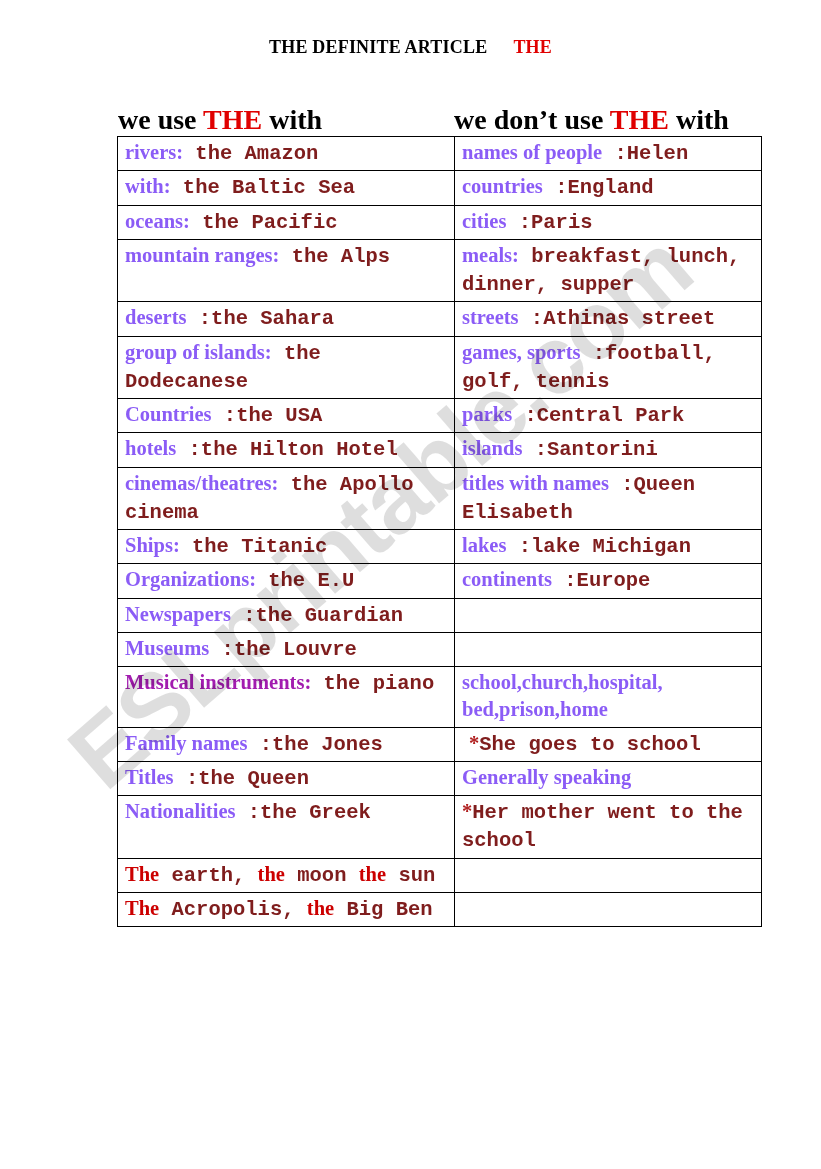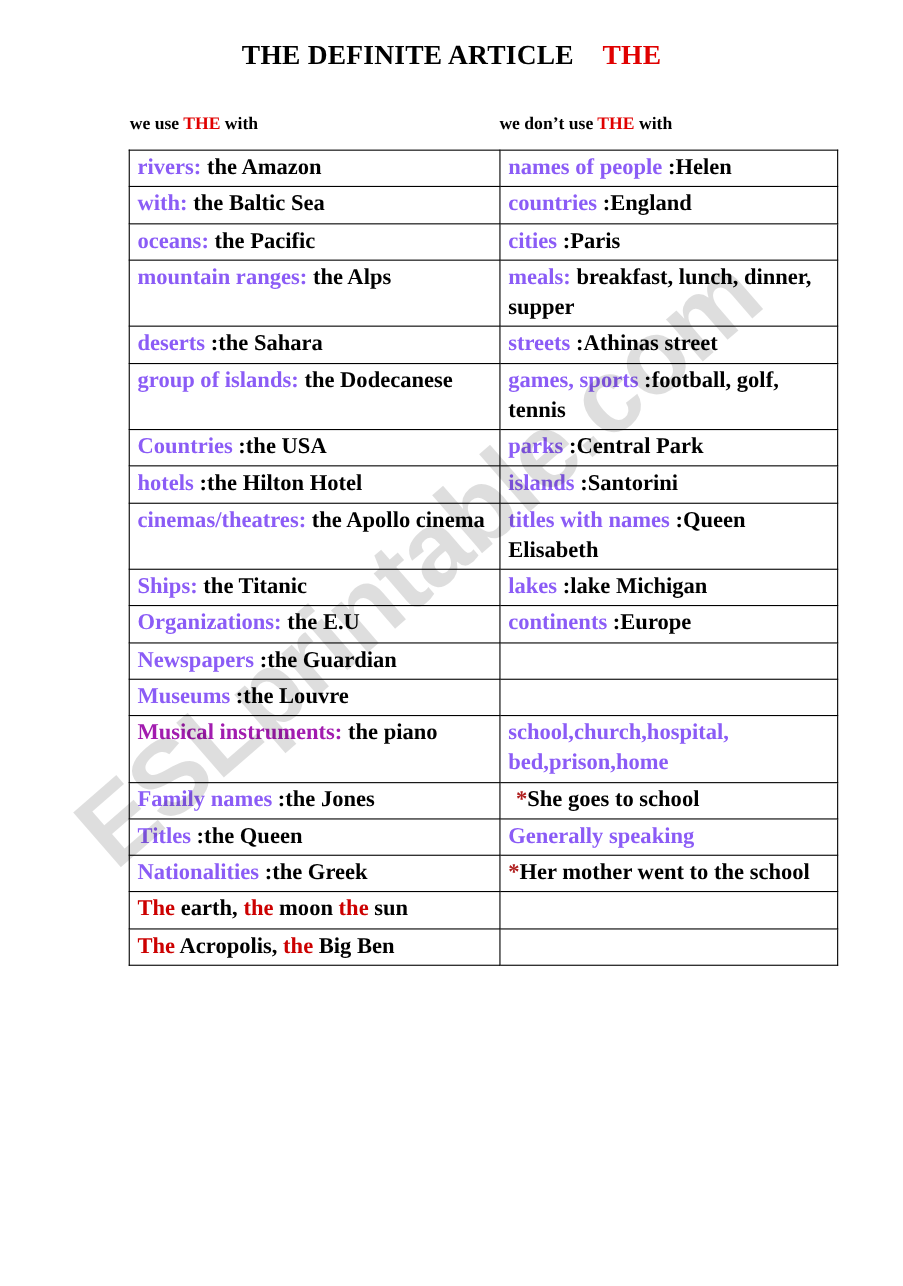--- a/index.html
+++ b/index.html
@@ -50,38 +50,38 @@
     z-index: 1;
   }
 
   
   #doc-title {
     position: absolute;
     left: 0;
     top: 37px;
     width: 821px;
     text-align: center;
-    font-size: 25px;
+    font-size: 18px;
     font-weight: bold;
     letter-spacing: 0.2px;
     white-space: nowrap;
   }
   #doc-title .red { color: #e00000; padding-left: 26px; }
 
   
   #col-headings {
     position: absolute;
     left: 117px;
     top: 104px;
     width: 644px;
     height: 28px;
     display: flex;
   }
   #col-headings .heading {
-    font-size: 16px;
+    font-size: 28px;
     font-weight: bold;
     white-space: nowrap;
   }
   #col-headings .heading.left  { width: 337px; padding-left: 1px; }
   #col-headings .heading.right { width: 307px; padding-left: 0px; }
   #col-headings .red { color: #e00000; }
 
   
   #article-table {
     position: absolute;
@@ -100,21 +100,21 @@
     padding: 2px 4px 3px 7px;
     background: transparent;
   }
   #article-table td.c-left  { width: 337px; }
   #article-table td.c-right { width: 307px; }
   #article-table td.empty   { height: 100%; }
 
   .lbl-blue  { color: #8b5cf6; }
   .lbl-red   { color: #cc0000; }
   .lbl-black { color: #a21caf; }
-  .val-black { color: #000000; }
+  .val-black { color: #7f1d1d; font-family: Liberation Mono, monospace; }
   .star      { color: #b02020; }
 </style>
 </head>
 <body>
 
 <div class="page">
 
   <div id="doc-title">
     <span>THE DEFINITE ARTICLE</span><span class="red">THE</span>
   </div>

